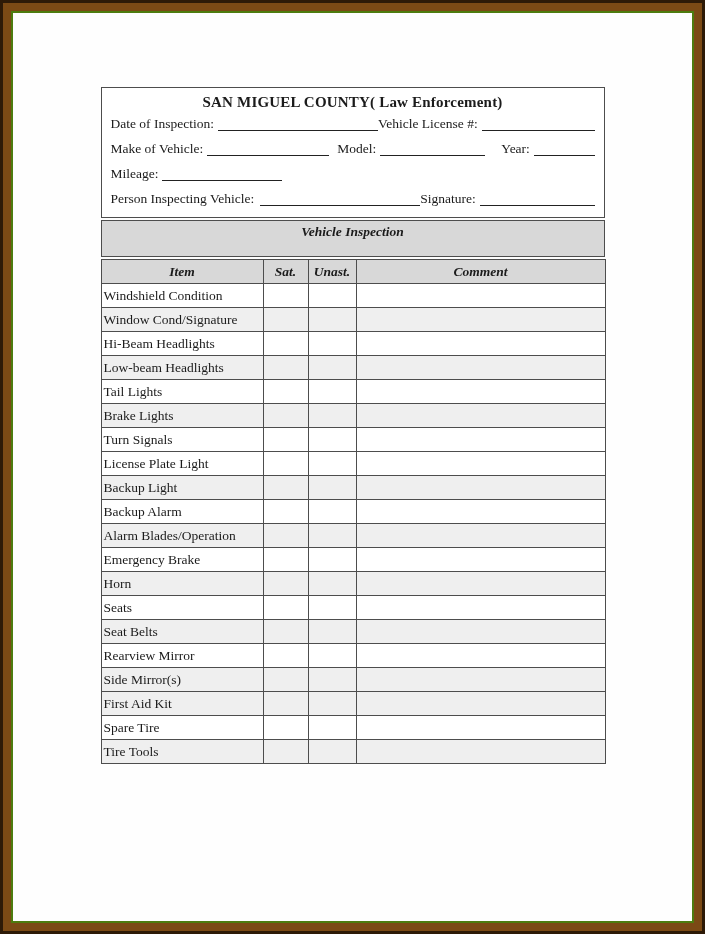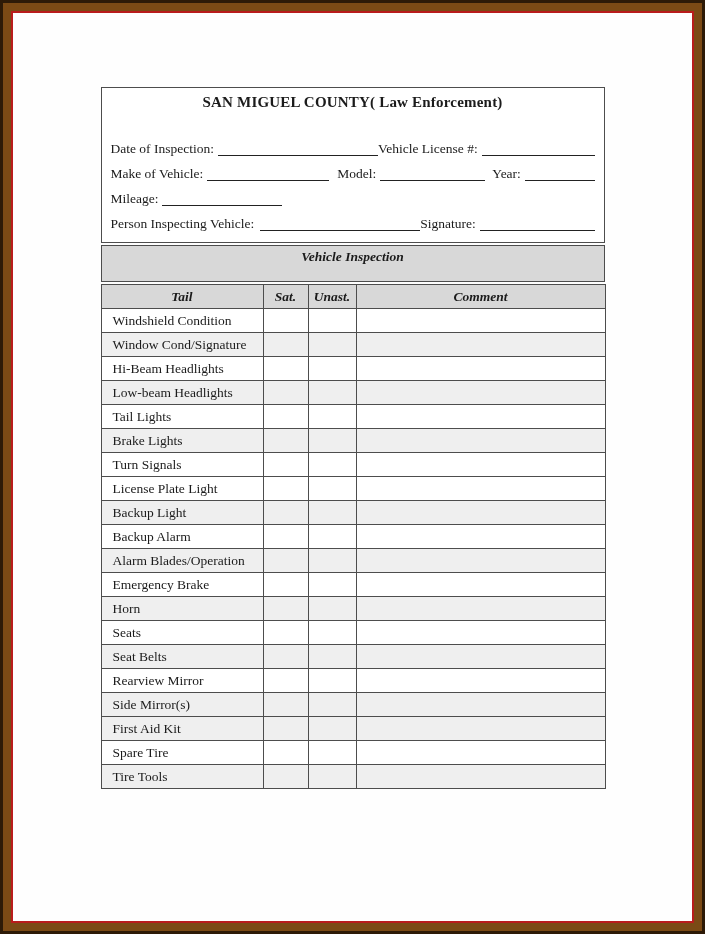--- a/index.html
+++ b/index.html
@@ -10,45 +10,45 @@
     width: 705px; height: 934px;
     border: 3px solid #2d1a07;
     background: #2d1a07;
   }
   .frame-mid {
     width: 100%; height: 100%;
     border: 8px solid #7b4a15;
   }
   .sheet {
     width: 100%; height: 100%;
-    border: 2px solid #b91c1c;
+    border: 2px solid #4d7c0f;
     background: #fefefe;
     padding-top: 74px;
   }
 
   .form-wrap { width: 504px; margin: 0 auto; }
 
   
   .info-box {
     border: 1px solid #4d4d4d;
     padding: 6px 9px 11px 9px;
     background: #ffffff;
   }
   .title { text-align: center; font-weight: bold; font-size: 15px; line-height: 17px; letter-spacing: .2px; }
   .frow { display: flex; align-items: flex-end; font-size: 13.5px; line-height: 15px; margin-top: 10px; white-space: nowrap; }
-  .frow.first { margin-top: 30px; }
+  .frow.first { margin-top: 5px; }
   .blank {
     display: inline-block; height: 14px;
     border-bottom: 1.5px solid #222222;
     margin-left: 4px;
   }
   .w162 { width: 160px; } .w85f { flex: 1; } .w122 { width: 122px; }
   .w105 { width: 105px; } .w120 { width: 120px; } .w160 { width: 160px; }
   .push { margin-left: auto; }
-  .gap8 { margin-left: 8px; } .gap24 { margin-left: 7px; }
+  .gap8 { margin-left: 8px; } .gap24 { margin-left: 16px; }
 
   
   .band {
     margin-top: 2px;
     border: 1px solid #4d4d4d;
     background: #d8d8d8;
     text-align: center;
     font-weight: bold; font-style: italic;
     font-size: 13.5px;
     padding: 3px 0 16px 0;
@@ -62,21 +62,21 @@
     table-layout: fixed;
     font-size: 13.5px;
   }
   table.insp th, table.insp td { border: 1px solid #4d4d4d; }
   table.insp th {
     background: #d8d8d8;
     font-weight: bold; font-style: italic;
     height: 24px; text-align: center;
   }
   table.insp td { height: 24px; background: #ffffff; }
-  table.insp td.item-cell { padding-left: 11px; text-align: left; }
+  table.insp td.item-cell { padding-left: 2px; text-align: left; }
   table.insp tr.alt td { background: #efefef; }
 </style>
 </head>
 <body>
 
 <div class="frame-outer">
   <div class="frame-mid">
     <div class="sheet">
 
       <div class="form-wrap">
@@ -117,21 +117,21 @@
 
         <table class="insp">
           <colgroup>
             <col style="width:162px">
               <col style="width:45px">
               <col style="width:48px">
               <col style="width:249px">
           </colgroup>
           <thead>
             <tr>
-              <th>Tail</th>
+              <th>Item</th>
               <th>Sat.</th>
               <th>Unast.</th>
               <th>Comment</th>
             </tr>
           </thead>
           <tbody>
   <tr>
     <td class="item-cell">Windshield Condition</td>
     <td class="check-cell"></td>
     <td class="check-cell"></td>

